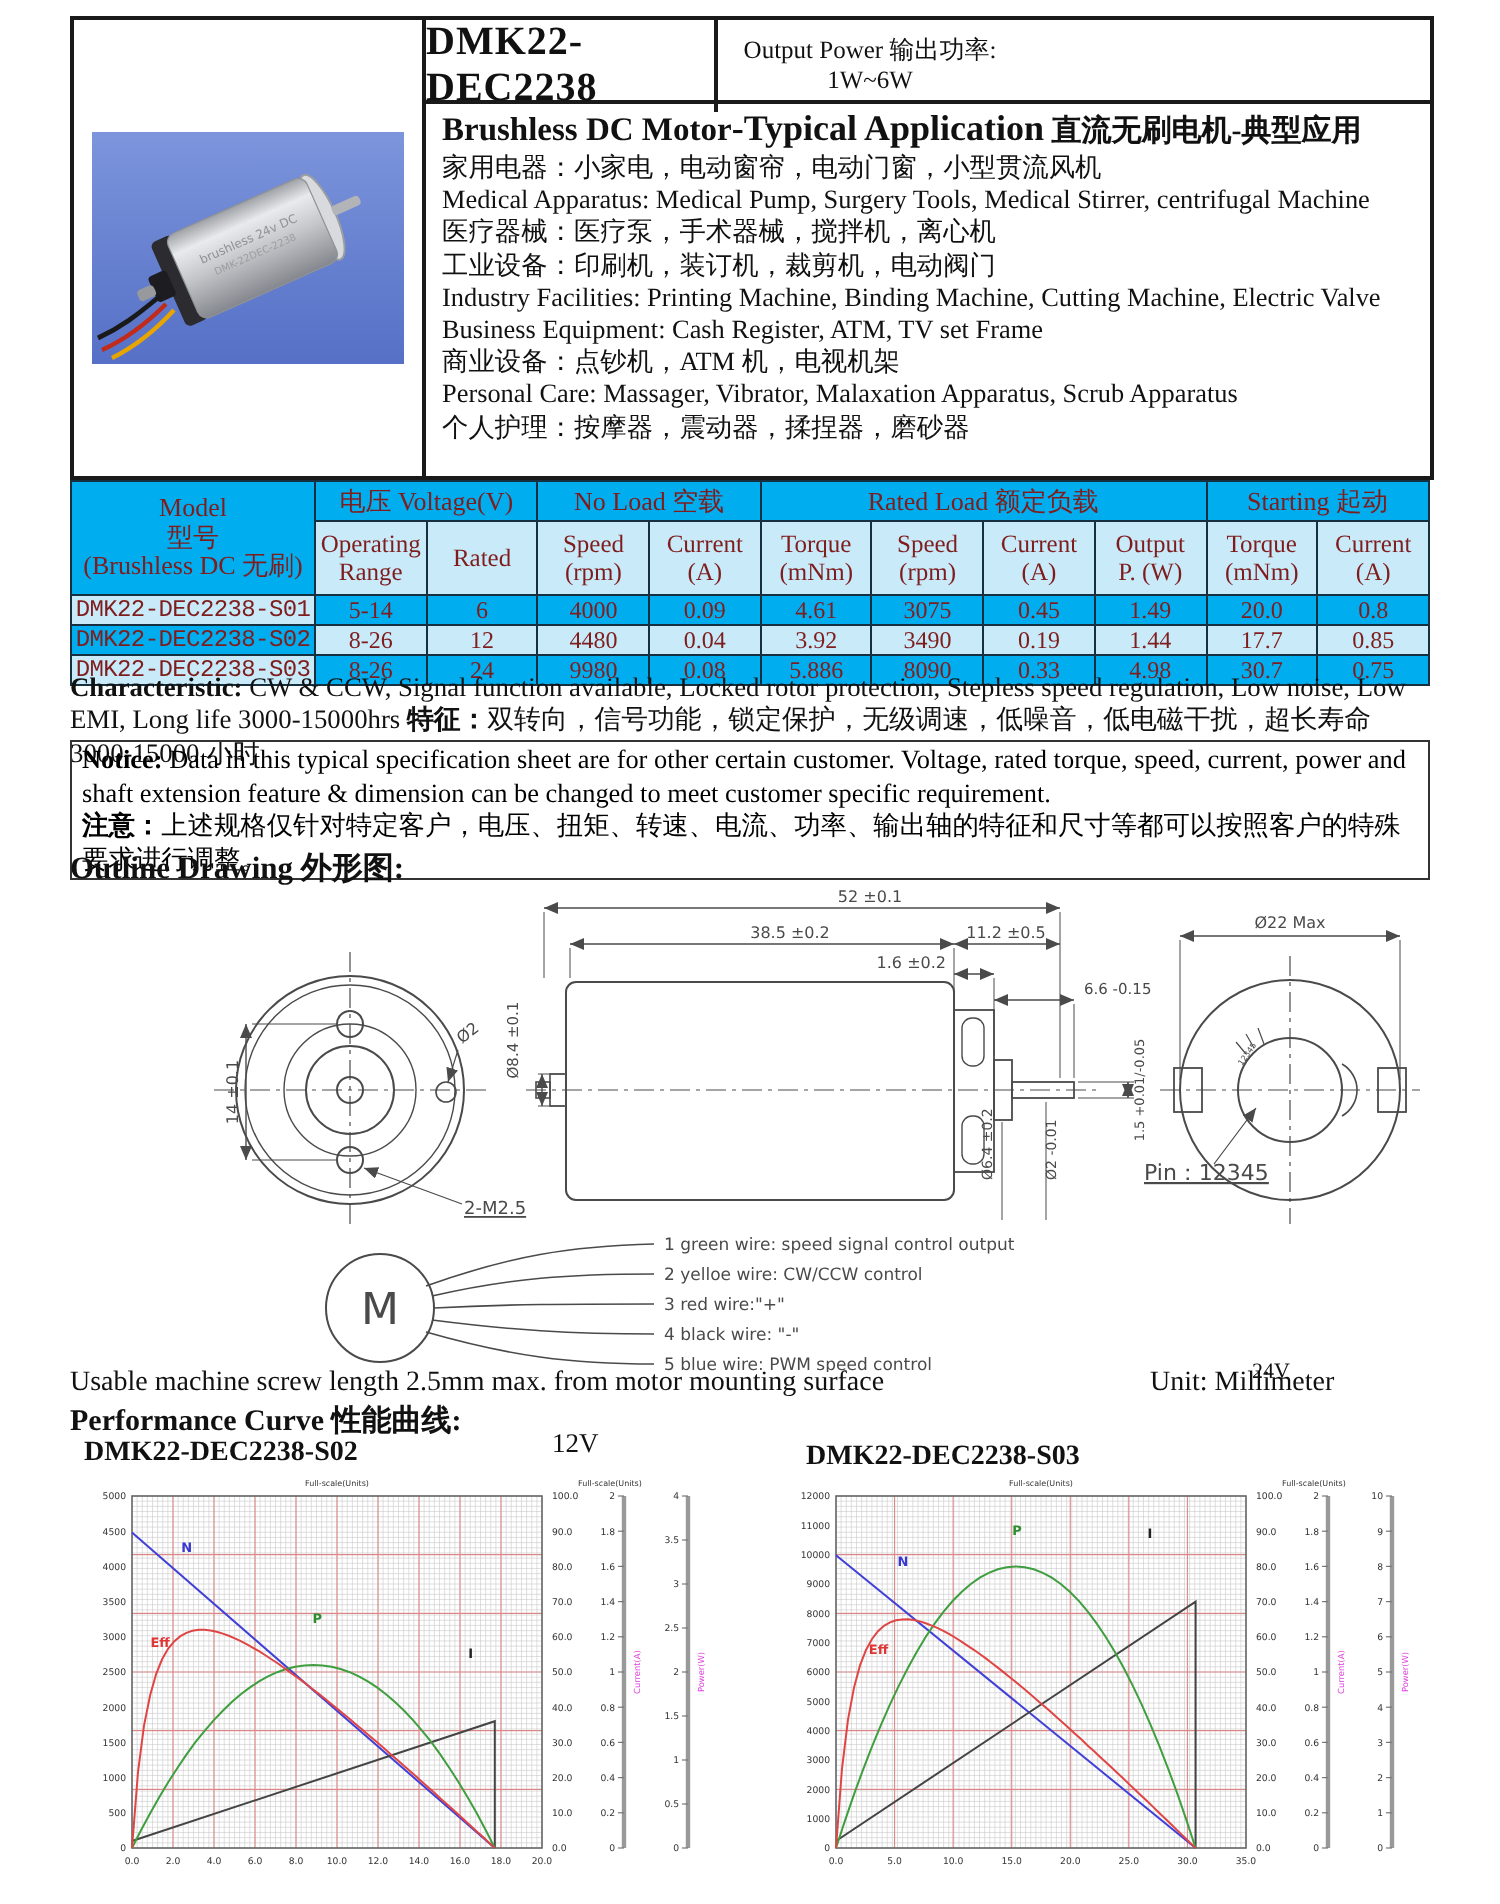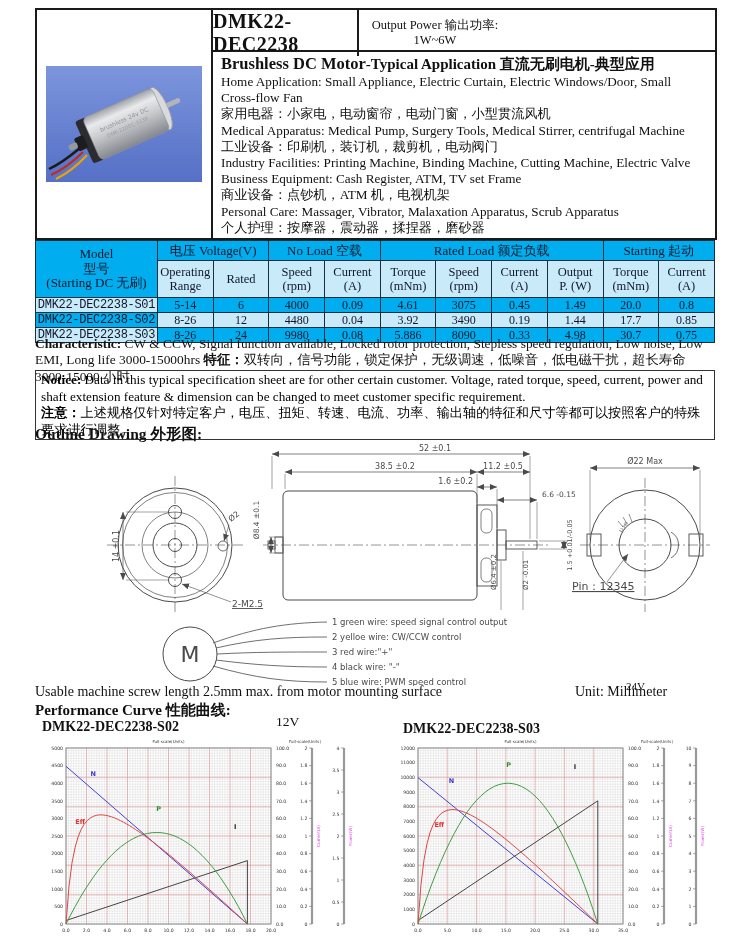--- a/index.html
+++ b/index.html
@@ -14,27 +14,27 @@
   .right-col{display:flex;flex-direction:column;}
   .hdr-row{display:grid;grid-template-columns:146px 152px 1fr;border-bottom:2px solid #1a1a1a;height:40px;}
   .hdr-row>div{display:flex;flex-direction:column;align-items:center;justify-content:center;}
   .hdr-row>div:not(:last-child){border-right:2px solid #1a1a1a;}
   .model-title{font-weight:bold;font-size:20px;letter-spacing:.5px;}
   .pw{font-size:12.5px;line-height:15px;text-align:center;}
   .wt{font-size:13px;}
   .app{padding:2px 8px 0 8px;font-size:13.2px;line-height:16.2px;}
   .app-title{font-size:15px;line-height:20px;}
   .app-title .en{font-weight:bold;font-size:16.5px;}
-  .app-title .mid{font-weight:bold;font-size:15px;font-family:Liberation Serif, serif;}
+  .app-title .mid{font-weight:bold;font-size:18px;font-family:Liberation Serif, serif;}
   .app-title .cn{font-weight:bold;font-size:15px;}
 
   
   table.spec{left:35px;top:240px;position:absolute;border-collapse:collapse;table-layout:fixed;
              width:680px;font-size:12.5px;}
-  table.spec td{border:1px solid #16303f;text-align:center;vertical-align:middle;padding:0;color:#0f172a;}
+  table.spec td{border:1px solid #16303f;text-align:center;vertical-align:middle;padding:0;color:#7f1d1d;}
   table.spec tr.g td{height:19px;background:#00AEEF;font-size:13px;}
   table.spec td.mh{background:#00AEEF;font-size:12.5px;line-height:14.5px;}
   table.spec tr.sub td{height:36px;background:#C8EAF9;font-size:12.5px;line-height:14px;}
   table.spec tr.dr td{height:14px;font-size:12px;line-height:13px;}
   table.spec td.mc{font-family:"Liberation Mono",monospace;font-size:10.5px;letter-spacing:-.3px;}
   tr.a td.mc{background:#C8EAF9;} tr.a td.vc{background:#00AEEF;}
   tr.b td.mc{background:#00AEEF;} tr.b td.vc{background:#C8EAF9;}
 
   
   .charc{left:35px;top:336px;width:682px;font-size:13.4px;line-height:16.4px;}
@@ -93,23 +93,23 @@
         <div class="model-title">DMK22-DEC2238</div>
         <div class="pw">
           <span>Output Power 输出功率:</span>
           <span>1W~6W</span>
         </div>
       </div>
       <div class="app">
         <div class="app-title">
           <span class="en">Brushless DC Motor</span><span class="mid">-Typical Application</span><span class="cn"> 直流无刷电机-典型应用</span>
         </div>
-        <div>Home Application: Small Appliance, Electric Curtain, Electric Windows/Door, Small Cross-flow Fan</div>
         <div>家用电器：小家电，电动窗帘，电动门窗，小型贯流风机</div>
         <div>Medical Apparatus: Medical Pump, Surgery Tools, Medical Stirrer, centrifugal Machine</div>
+        <div>医疗器械：医疗泵，手术器械，搅拌机，离心机</div>
         <div>工业设备：印刷机，装订机，裁剪机，电动阀门</div>
         <div>Industry Facilities: Printing Machine, Binding Machine, Cutting Machine, Electric Valve</div>
         <div>Business Equipment: Cash Register, ATM, TV set Frame</div>
         <div>商业设备：点钞机，ATM 机，电视机架</div>
         <div>Personal Care: Massager, Vibrator, Malaxation Apparatus, Scrub Apparatus</div>
         <div>个人护理：按摩器，震动器，揉捏器，磨砂器</div>
       </div>
     </div>
   </div>
 
@@ -125,21 +125,21 @@
         <col>
         <col>
         <col>
         <col>
     </colgroup>
     <tbody>
         <tr class="g">
       <td class="mh" rowspan="2">
         <div>Model</div>
         <div>型号</div>
-        <div>(Starting DC 无刷)</div>
+        <div>(Brushless DC 无刷)</div>
       </td>
       <td colspan="2">电压  Voltage(V)</td>
       <td colspan="2">No Load 空载</td>
       <td colspan="4">Rated Load 额定负载</td>
       <td colspan="2">Starting 起动</td>
     </tr>
     <tr class="sub">
       <td>
             <div>Operating</div>
             <div>Range</div>

